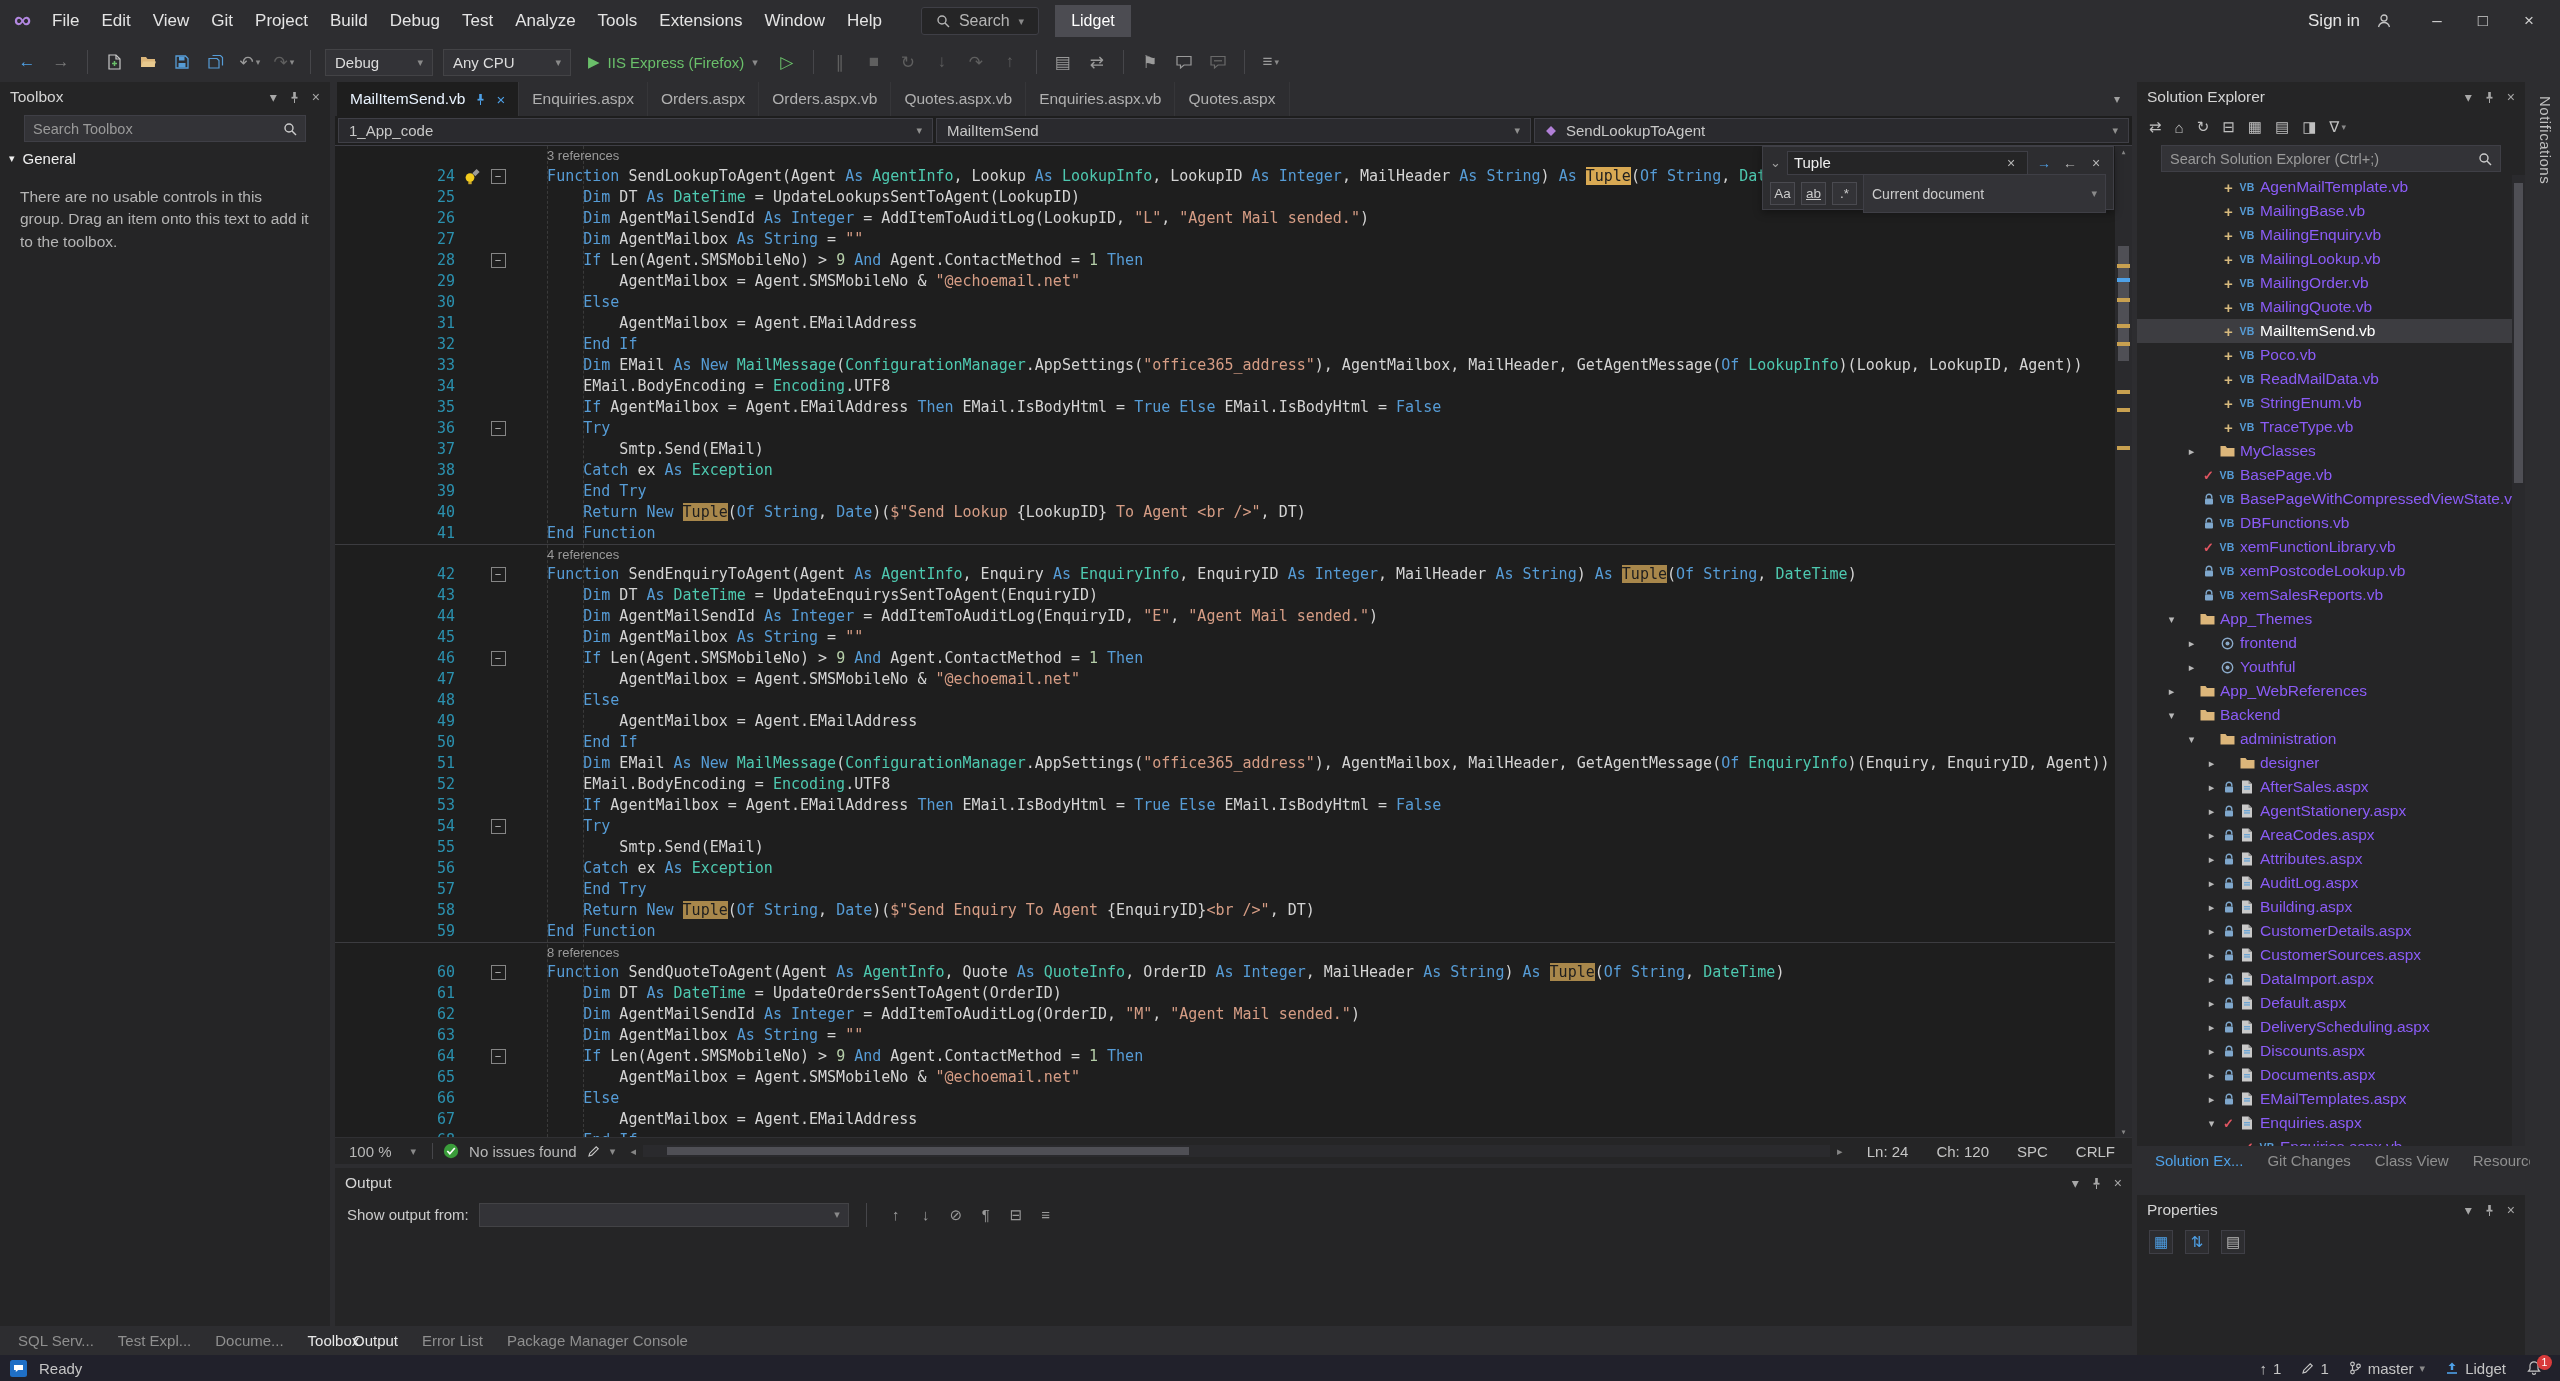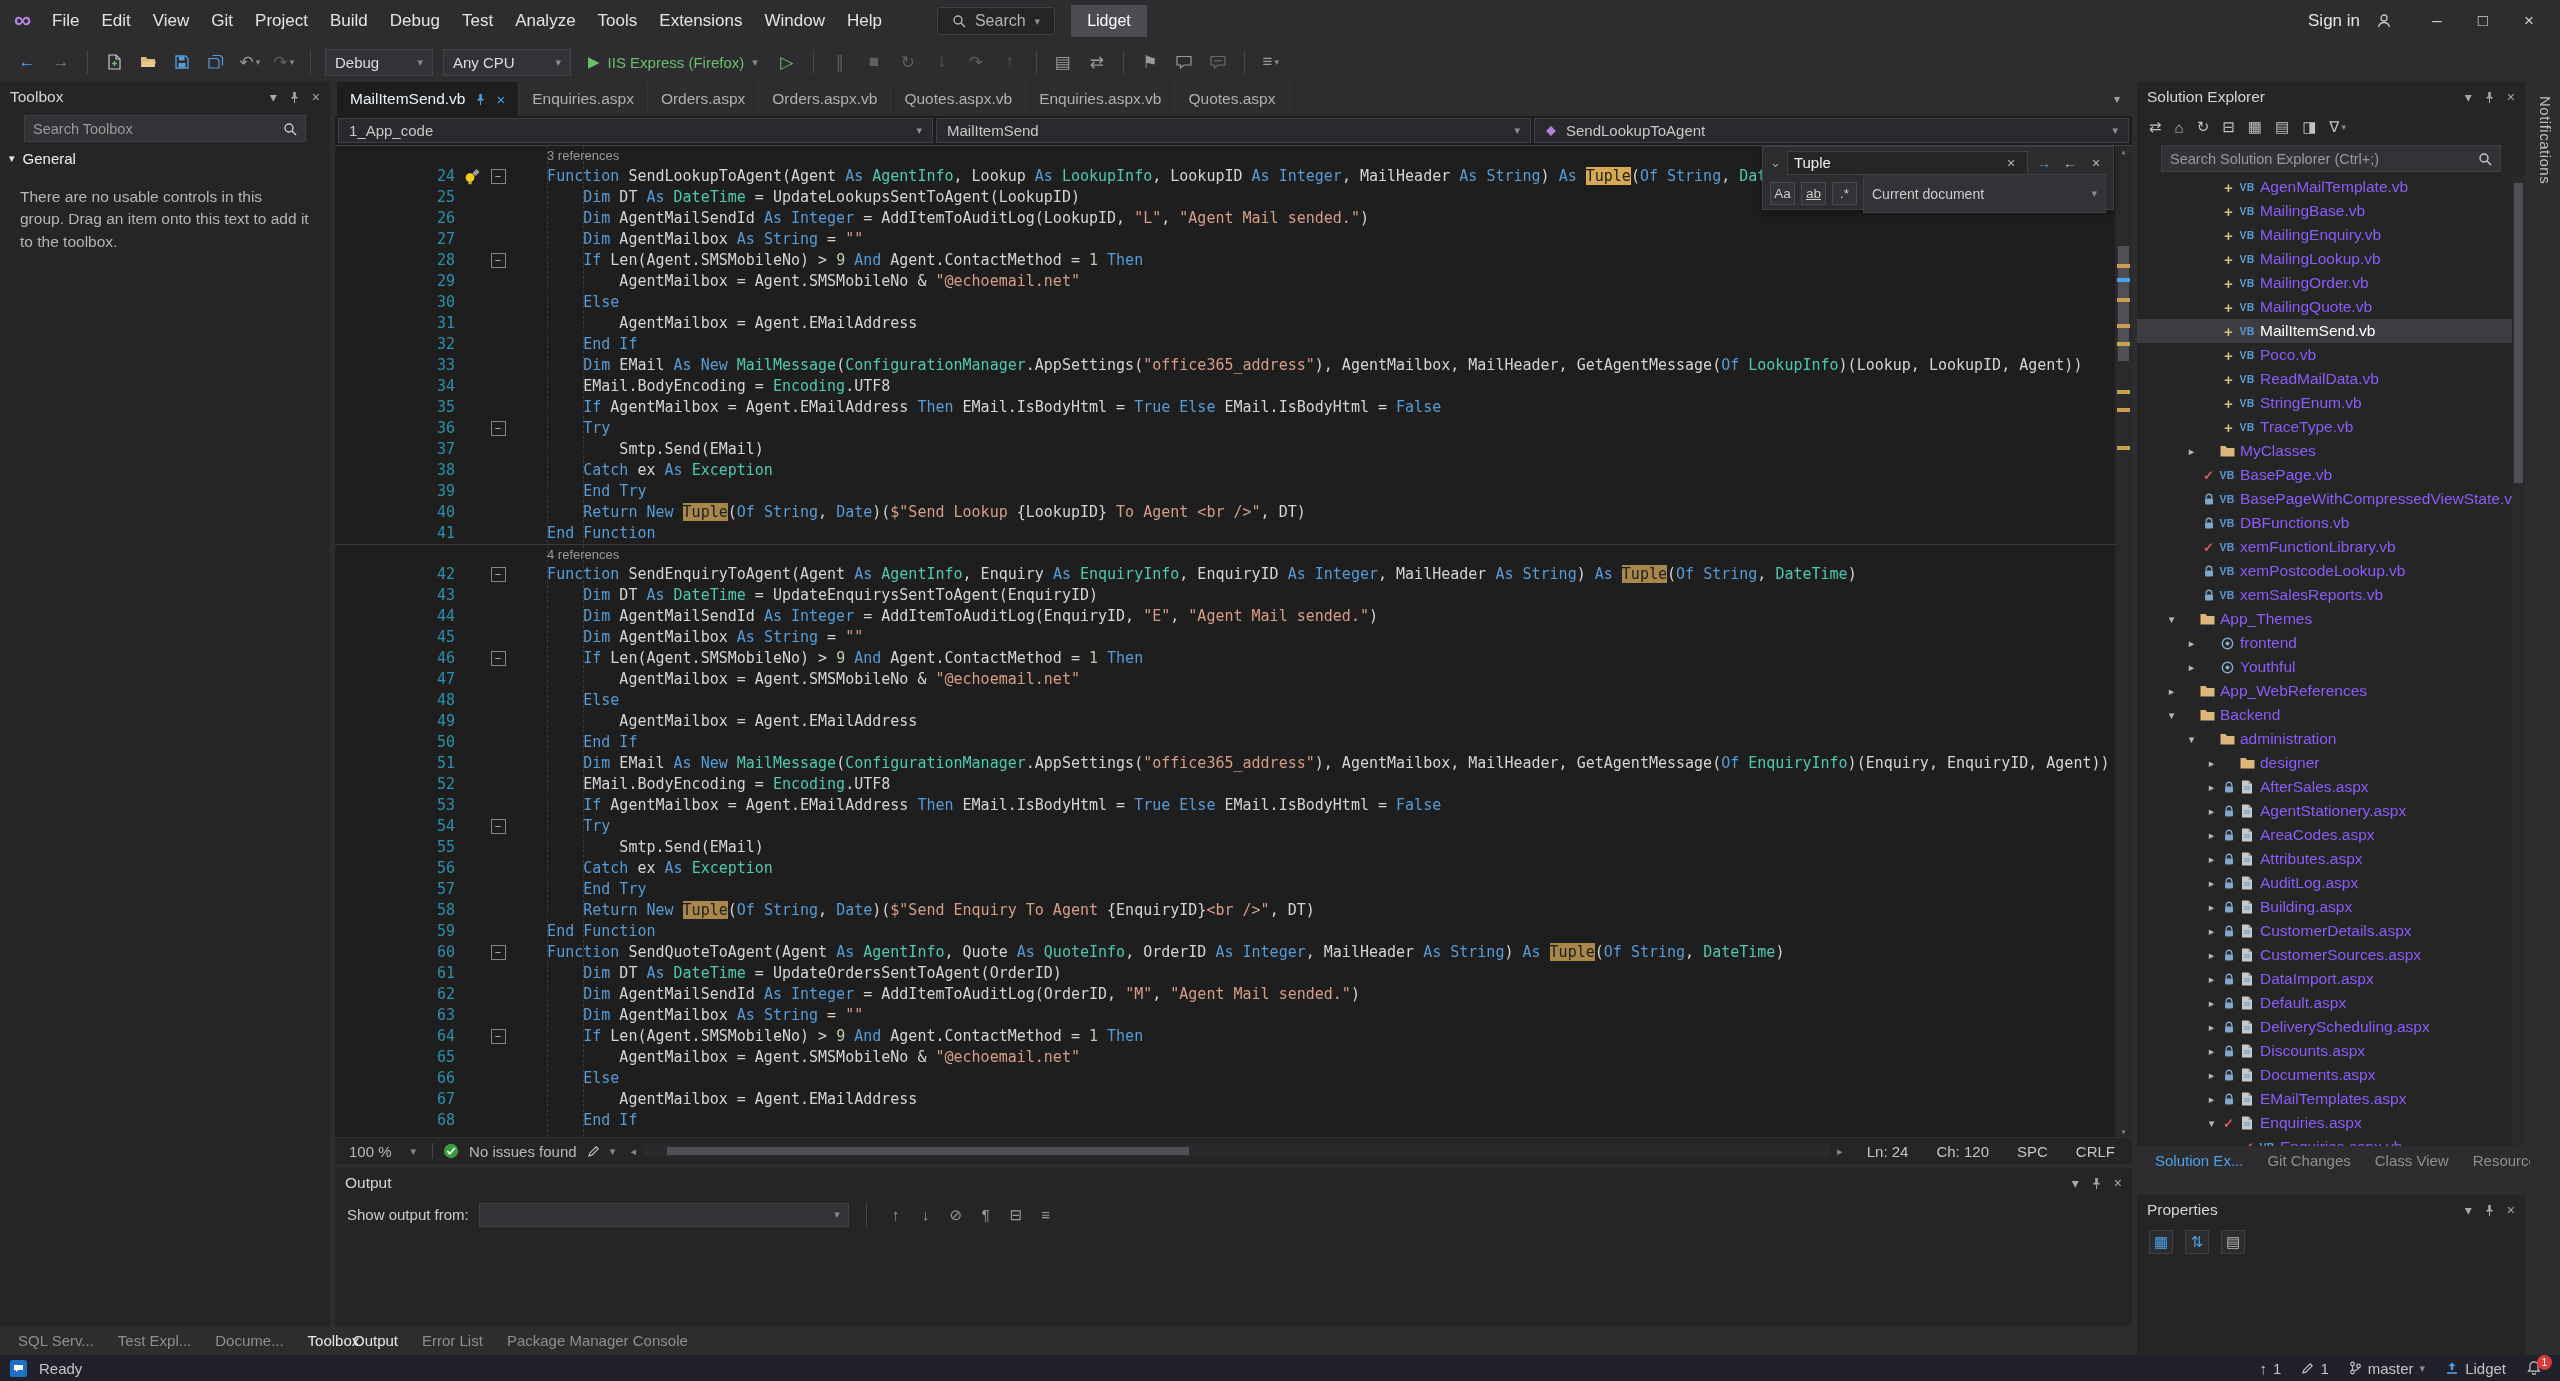--- a/index.html
+++ b/index.html
@@ -4,21 +4,21 @@
 <style>
 *{box-sizing:border-box;margin:0;padding:0}
 html,body{background:#1e1e1e}
 body{font-family:"Liberation Sans",sans-serif;color:#cccccc}
 .app{position:relative;width:2560px;height:1381px;background:#2d2d30;display:flex;flex-direction:column;overflow:hidden}
 
 .titlebar{height:42px;display:flex;align-items:center;padding:0 8px;font-size:17px;color:#e4e4e4;flex:none}
 .vslogo{font-size:24px;font-weight:bold;color:#b287e0;padding:0 10px 2px 6px}
 .menubar{display:flex;align-items:center}
 .menu-item{padding:7px 11px;white-space:nowrap;cursor:default}
-.search-box{display:flex;align-items:center;gap:9px;background:#252526;border:1px solid #3f3f46;border-radius:3px;padding:4px 14px;margin-left:44px;color:#b5b5b5;font-size:16px}
+.search-box{display:flex;align-items:center;gap:9px;background:#252526;border:1px solid #3f3f46;border-radius:3px;padding:4px 14px;margin-left:28px;color:#b5b5b5;font-size:16px}
 .sol-badge{background:#4c4c52;color:#fff;padding:7px 16px;margin-left:16px;font-size:16px}
 .tb-right{margin-left:auto;display:flex;align-items:center;gap:16px}
 .win-controls{display:flex;margin-left:6px}
 .win-btn{width:46px;height:42px;display:flex;align-items:center;justify-content:center;font-size:17px;color:#cfcfcf}
 
 .toolbar{height:40px;display:flex;align-items:center;padding:0 12px;gap:4px;flex:none}
 .tb-icon{min-width:30px;height:30px;display:flex;align-items:center;justify-content:center;font-size:17px;gap:2px}
 .ddc{font-size:9px;color:#8a8a8a}
 .tb-sep{width:1px;height:24px;background:#46464a;margin:0 7px;display:inline-block;flex:none}
 .tb-combo{height:27px;background:#333337;border:1px solid #434346;display:flex;align-items:center;padding:0 9px;gap:8px;color:#dddddd;font-size:15px;margin:0 3px}
@@ -404,20 +404,21 @@
             <div class="code-row"><span class="c-margin"></span><span class="c-num">50</span><span class="c-glyph"></span><span class="c-fold"></span><span class="c-text"><span class="tk-k">        End If</span></span></div>
             <div class="code-row"><span class="c-margin"></span><span class="c-num">51</span><span class="c-glyph"></span><span class="c-fold"></span><span class="c-text"><span class="tk-k">        Dim</span><span class="tk-n"> EMail </span><span class="tk-k">As New</span><span class="tk-n"> </span><span class="tk-t">MailMessage</span><span class="tk-n">(</span><span class="tk-t">ConfigurationManager</span><span class="tk-n">.AppSettings(</span><span class="tk-s">"office365_address"</span><span class="tk-n">), AgentMailbox, MailHeader, GetAgentMessage(</span><span class="tk-k">Of</span><span class="tk-n"> </span><span class="tk-t">EnquiryInfo</span><span class="tk-n">)(Enquiry, EnquiryID, Agent))</span></span></div>
             <div class="code-row"><span class="c-margin"></span><span class="c-num">52</span><span class="c-glyph"></span><span class="c-fold"></span><span class="c-text"><span class="tk-n">        EMail.BodyEncoding = </span><span class="tk-t">Encoding</span><span class="tk-n">.UTF8</span></span></div>
             <div class="code-row"><span class="c-margin"></span><span class="c-num">53</span><span class="c-glyph"></span><span class="c-fold"></span><span class="c-text"><span class="tk-k">        If</span><span class="tk-n"> AgentMailbox = Agent.EMailAddress </span><span class="tk-k">Then</span><span class="tk-n"> EMail.IsBodyHtml = </span><span class="tk-k">True</span><span class="tk-n"> </span><span class="tk-k">Else</span><span class="tk-n"> EMail.IsBodyHtml = </span><span class="tk-k">False</span></span></div>
             <div class="code-row"><span class="c-margin"></span><span class="c-num">54</span><span class="c-glyph"></span><span class="c-fold"><span class="foldbox">−</span></span><span class="c-text"><span class="tk-k">        Try</span></span></div>
             <div class="code-row"><span class="c-margin"></span><span class="c-num">55</span><span class="c-glyph"></span><span class="c-fold"></span><span class="c-text"><span class="tk-n">            Smtp.Send(EMail)</span></span></div>
             <div class="code-row"><span class="c-margin"></span><span class="c-num">56</span><span class="c-glyph"></span><span class="c-fold"></span><span class="c-text"><span class="tk-k">        Catch</span><span class="tk-n"> ex </span><span class="tk-k">As</span><span class="tk-n"> </span><span class="tk-t">Exception</span></span></div>
             <div class="code-row"><span class="c-margin"></span><span class="c-num">57</span><span class="c-glyph"></span><span class="c-fold"></span><span class="c-text"><span class="tk-k">        End Try</span></span></div>
             <div class="code-row"><span class="c-margin"></span><span class="c-num">58</span><span class="c-glyph"></span><span class="c-fold"></span><span class="c-text"><span class="tk-k">        Return New</span><span class="tk-n"> </span><span class="tk-hm">Tuple</span><span class="tk-n">(</span><span class="tk-k">Of</span><span class="tk-n"> </span><span class="tk-k">String</span><span class="tk-n">, </span><span class="tk-k">Date</span><span class="tk-n">)(</span><span class="tk-s">$"Send Enquiry To Agent </span><span class="tk-n">{EnquiryID}</span><span class="tk-s">&lt;br /&gt;"</span><span class="tk-n">, DT)</span></span></div>
             <div class="code-row"><span class="c-margin"></span><span class="c-num">59</span><span class="c-glyph"></span><span class="c-fold"></span><span class="c-text"><span class="tk-k">    End Function</span></span></div>
+            <div class="lens-row lens-sep"><span class="lens-text">8 references</span></div>
             <div class="code-row"><span class="c-margin"></span><span class="c-num">60</span><span class="c-glyph"></span><span class="c-fold"><span class="foldbox">−</span></span><span class="c-text"><span class="tk-k">    Function</span><span class="tk-n"> SendQuoteToAgent(Agent </span><span class="tk-k">As</span><span class="tk-n"> </span><span class="tk-t">AgentInfo</span><span class="tk-n">, Quote </span><span class="tk-k">As</span><span class="tk-n"> </span><span class="tk-t">QuoteInfo</span><span class="tk-n">, OrderID </span><span class="tk-k">As</span><span class="tk-n"> </span><span class="tk-k">Integer</span><span class="tk-n">, MailHeader </span><span class="tk-k">As</span><span class="tk-n"> </span><span class="tk-k">String</span><span class="tk-n">) </span><span class="tk-k">As</span><span class="tk-n"> </span><span class="tk-hm">Tuple</span><span class="tk-n">(</span><span class="tk-k">Of</span><span class="tk-n"> </span><span class="tk-k">String</span><span class="tk-n">, </span><span class="tk-t">DateTime</span><span class="tk-n">)</span></span></div>
             <div class="code-row"><span class="c-margin"></span><span class="c-num">61</span><span class="c-glyph"></span><span class="c-fold"></span><span class="c-text"><span class="tk-k">        Dim</span><span class="tk-n"> DT </span><span class="tk-k">As</span><span class="tk-n"> </span><span class="tk-t">DateTime</span><span class="tk-n"> = UpdateOrdersSentToAgent(OrderID)</span></span></div>
             <div class="code-row"><span class="c-margin"></span><span class="c-num">62</span><span class="c-glyph"></span><span class="c-fold"></span><span class="c-text"><span class="tk-k">        Dim</span><span class="tk-n"> AgentMailSendId </span><span class="tk-k">As</span><span class="tk-n"> </span><span class="tk-k">Integer</span><span class="tk-n"> = AddItemToAuditLog(OrderID, </span><span class="tk-s">"M"</span><span class="tk-n">, </span><span class="tk-s">"Agent Mail sended."</span><span class="tk-n">)</span></span></div>
             <div class="code-row"><span class="c-margin"></span><span class="c-num">63</span><span class="c-glyph"></span><span class="c-fold"></span><span class="c-text"><span class="tk-k">        Dim</span><span class="tk-n"> AgentMailbox </span><span class="tk-k">As</span><span class="tk-n"> </span><span class="tk-k">String</span><span class="tk-n"> = </span><span class="tk-s">""</span></span></div>
             <div class="code-row"><span class="c-margin"></span><span class="c-num">64</span><span class="c-glyph"></span><span class="c-fold"><span class="foldbox">−</span></span><span class="c-text"><span class="tk-k">        If</span><span class="tk-n"> Len(Agent.SMSMobileNo) &gt; </span><span class="tk-v">9</span><span class="tk-n"> </span><span class="tk-k">And</span><span class="tk-n"> Agent.ContactMethod = </span><span class="tk-v">1</span><span class="tk-n"> </span><span class="tk-k">Then</span></span></div>
             <div class="code-row"><span class="c-margin"></span><span class="c-num">65</span><span class="c-glyph"></span><span class="c-fold"></span><span class="c-text"><span class="tk-n">            AgentMailbox = Agent.SMSMobileNo &amp; </span><span class="tk-s">"@echoemail.net"</span></span></div>
             <div class="code-row"><span class="c-margin"></span><span class="c-num">66</span><span class="c-glyph"></span><span class="c-fold"></span><span class="c-text"><span class="tk-k">        Else</span></span></div>
             <div class="code-row"><span class="c-margin"></span><span class="c-num">67</span><span class="c-glyph"></span><span class="c-fold"></span><span class="c-text"><span class="tk-n">            AgentMailbox = Agent.EMailAddress</span></span></div>
             <div class="code-row"><span class="c-margin"></span><span class="c-num">68</span><span class="c-glyph"></span><span class="c-fold"></span><span class="c-text"><span class="tk-k">        End If</span></span></div>
           </div>

